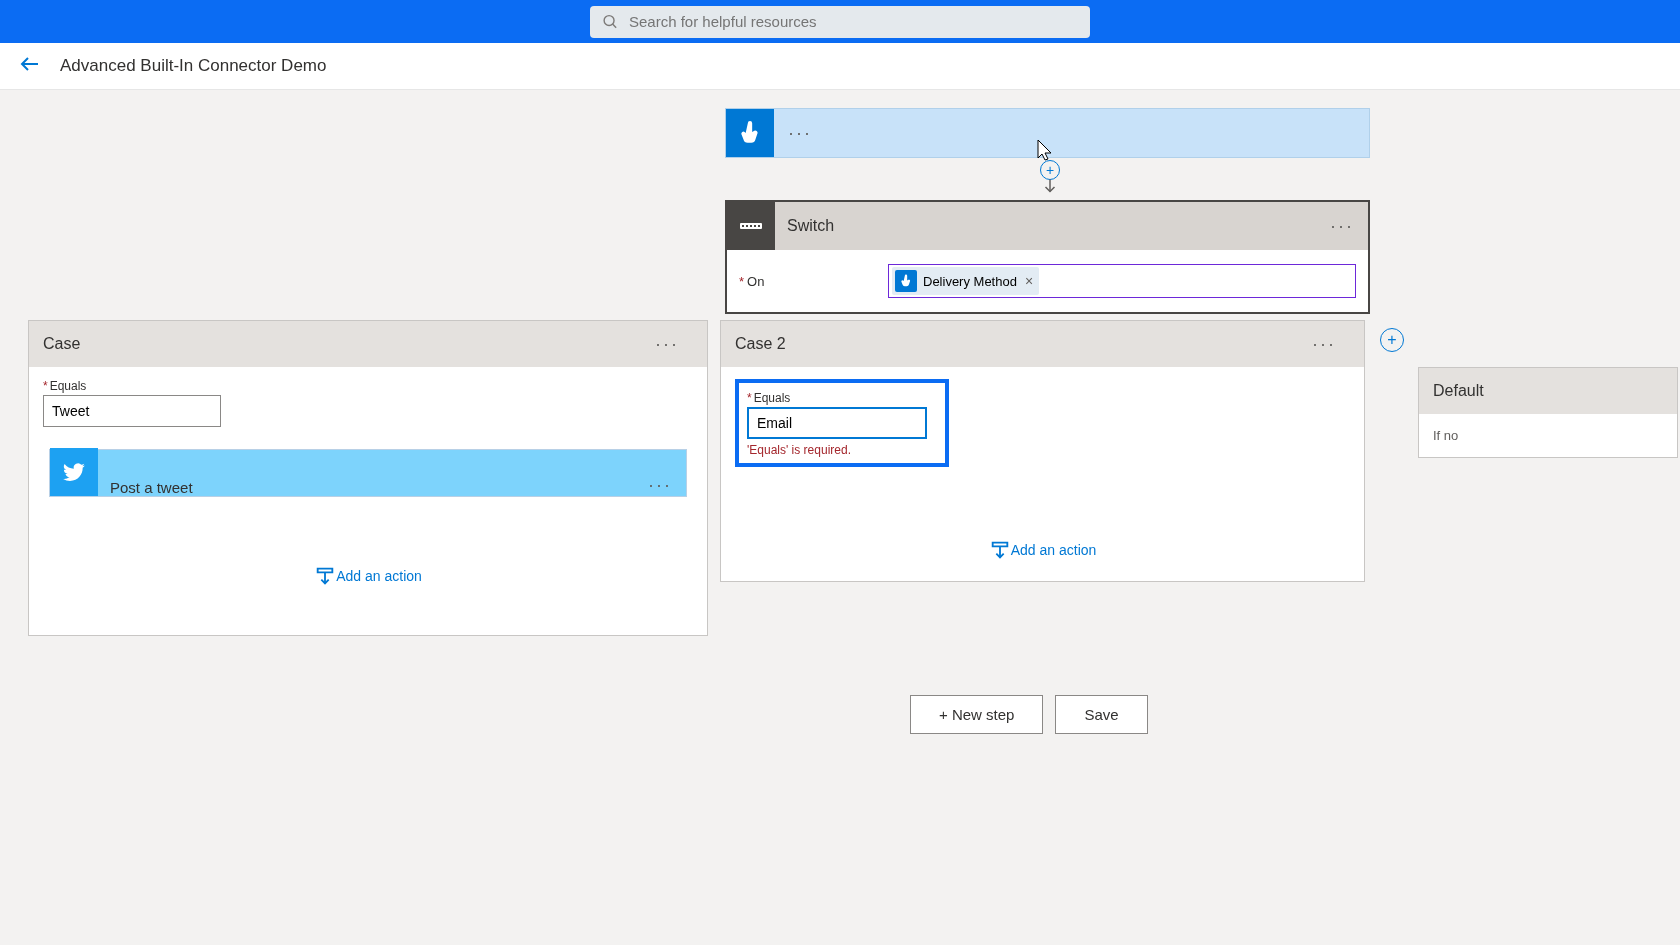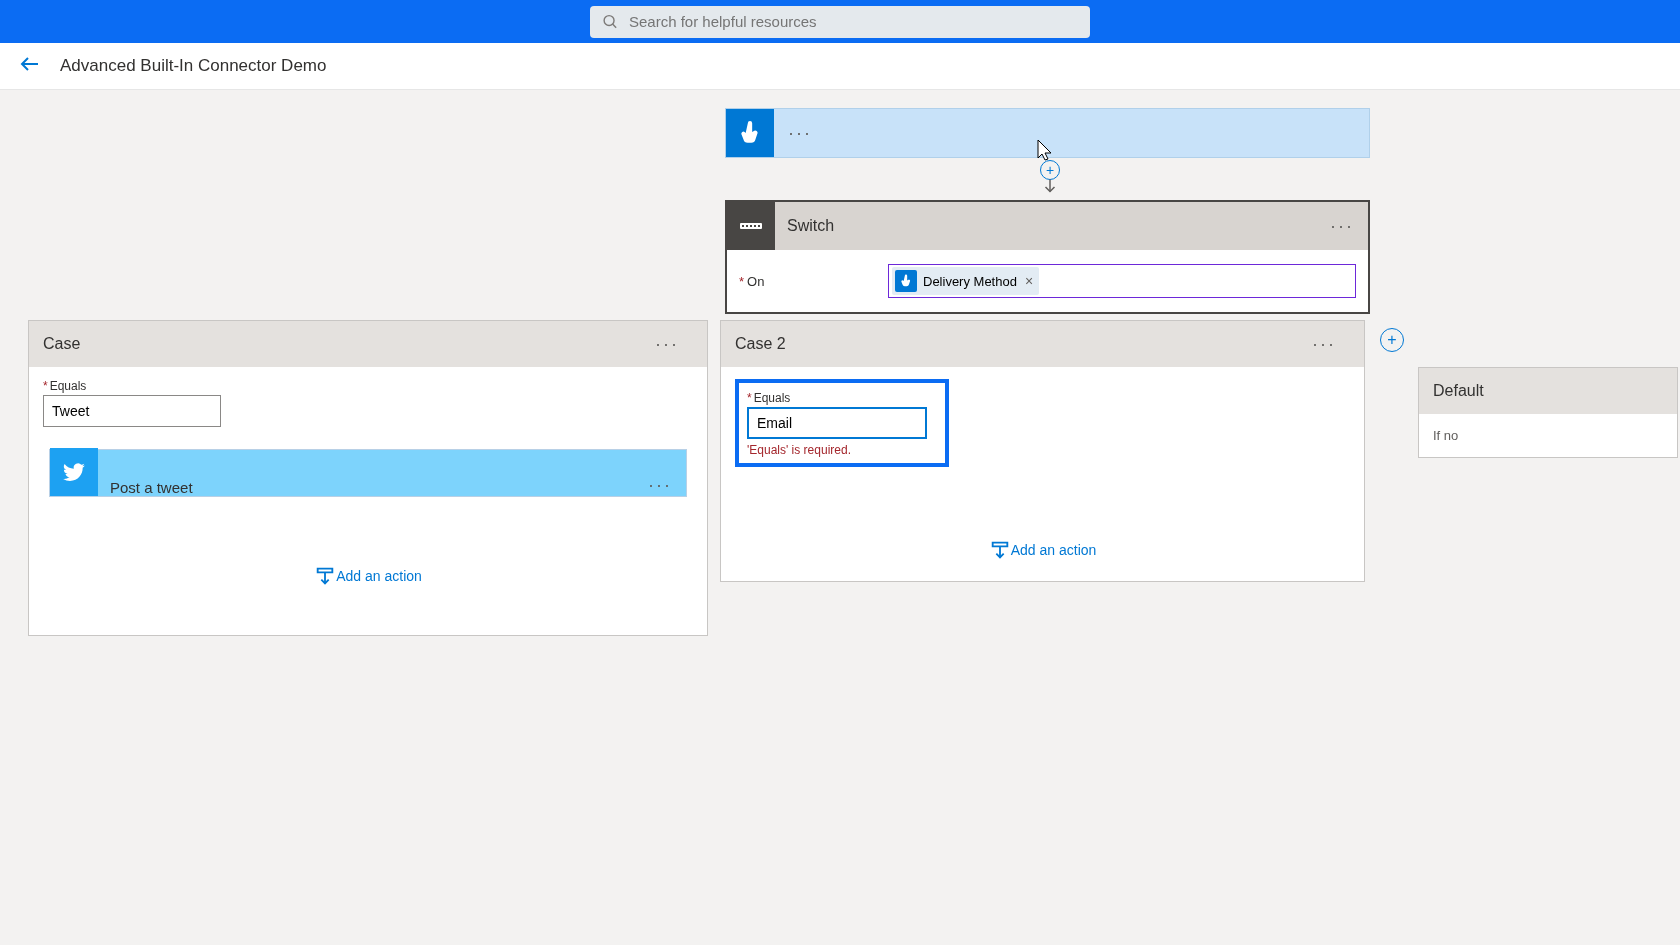--- a/index.html
+++ b/index.html
@@ -212,20 +212,24 @@
 
   <div class="add-case-btn">+</div>
 
   <div class="case-card default-card">
     <div class="case-header">
       <div class="case-title">Default</div>
     </div>
     <div class="default-body">If no</div>
   </div>
 
+  <div class="footer-buttons">
+    <button class="btn">+ New step</button>
+    <button class="btn">Save</button>
+  </div>
 
   <div class="cursor-overlay">
     <svg width="22" height="28" viewBox="0 0 22 28">
         <path d="M6 3 v18 l4 -4 l3 6 l3 -1 l-3 -6 h6 z" fill="#fff" stroke="#000" stroke-width="1"></path>
       </svg>
   </div>
 
 </div>
 
 </body></html>

